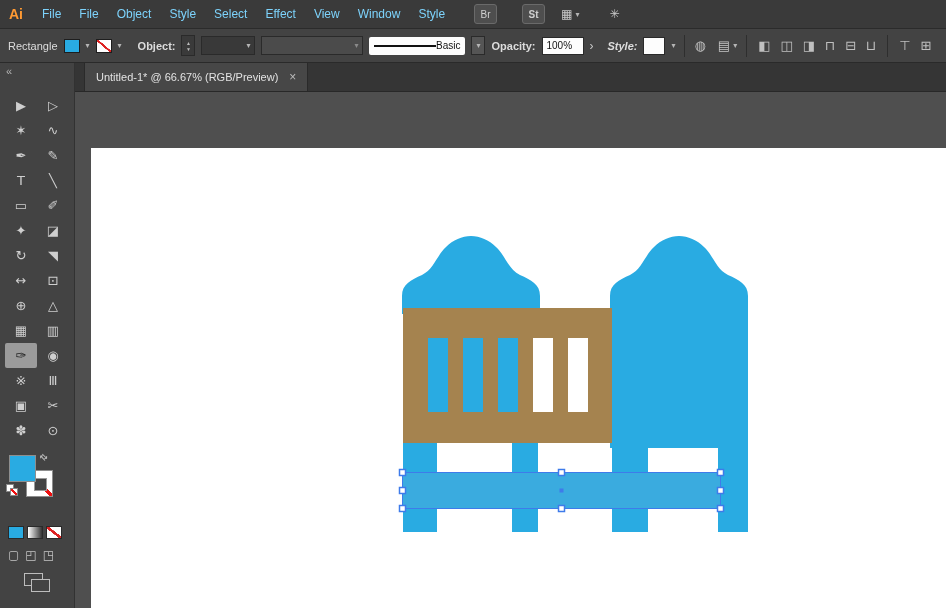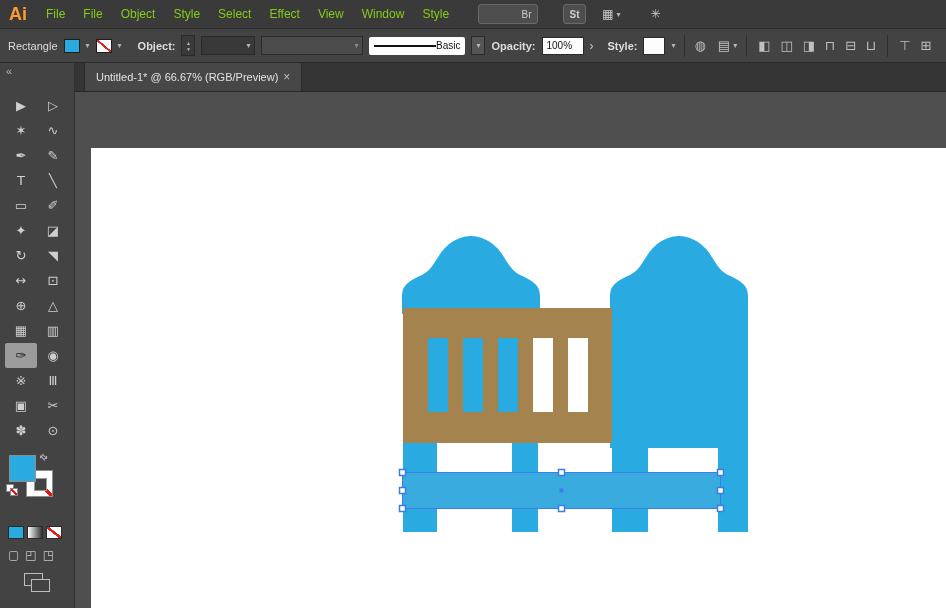--- a/index.html
+++ b/index.html
@@ -3,22 +3,22 @@
 <meta charset="utf-8">
 <style>
   html,body{margin:0;padding:0;}
   body{width:946px;height:608px;overflow:hidden;background:#4f4f4f;
        font-family:"Liberation Sans","DejaVu Sans",sans-serif;}
   .app{position:relative;width:946px;height:608px;background:#434343;}
 
   
   .menubar{position:absolute;left:0;top:0;width:946px;height:29px;background:#3a3a3a;
            border-bottom:1px solid #2b2b2b;display:flex;align-items:center;box-sizing:border-box;}
-  .logo{color:#ff9a33;font-weight:bold;font-size:18px;margin:0 10px 0 9px;}
-  .menu-item{color:#84cc16;font-size:12px;padding:0 9px;white-space:nowrap;cursor:default;}
+  .logo{color:#ff9a33;font-weight:bold;font-size:14px;margin:0 10px 0 9px;}
+  .menu-item{color:#7dd3fc;font-size:12px;padding:0 9px;white-space:nowrap;cursor:default;}
   .mb-btn{width:21px;height:18px;background:#4e4e4e;border:1px solid #6a6a6a;border-radius:3px;
           color:#cfcfcf;font-size:10px;display:flex;align-items:center;justify-content:center;flex:0 0 auto;}
   .mb-group{display:flex;align-items:center;gap:3px;color:#c8c8c8;}
   .mb-icon{font-size:12px;color:#c8c8c8;font-family:"DejaVu Sans",sans-serif;}
   .caret{font-size:8px;color:#b5b5b5;}
 
   
   .control-bar{position:absolute;left:0;top:29px;width:946px;height:34px;background:#434343;
                border-bottom:1px solid #2a2a2a;display:flex;align-items:center;padding:0 8px;
                box-sizing:border-box;color:#dddddd;font-size:11px;gap:6px;overflow:hidden;white-space:nowrap;}
@@ -44,21 +44,21 @@
   .style-dd{width:22px;}
   .cb-arrow{color:#c8c8c8;font-size:12px;}
   .sep{width:1px;height:22px;background:#2e2e2e;margin:0 3px;}
   .cb-icon{color:#c6c6c6;font-size:13px;font-family:"DejaVu Sans",sans-serif;}
   .align-icon{color:#c0c0c0;font-size:13px;margin:0 2px;font-family:"DejaVu Sans",sans-serif;}
 
   
   .tabbar{position:absolute;left:75px;top:63px;width:871px;height:29px;background:#353535;
           border-bottom:1px solid #282828;display:flex;align-items:stretch;box-sizing:border-box;}
   .tab{margin-left:9px;background:#474747;display:flex;align-items:center;padding:0 11px;
-       color:#e2e2e2;font-size:11px;gap:5px;border-right:1px solid #2a2a2a;border-left:1px solid #2a2a2a;}
+       color:#e2e2e2;font-size:11px;gap:11px;border-right:1px solid #2a2a2a;border-left:1px solid #2a2a2a;}
   .tab-close{color:#bbb;font-size:12px;}
 
   
   .toolbar{position:absolute;left:0;top:63px;width:75px;height:545px;background:#434343;
            border-right:1px solid #323232;box-sizing:border-box;}
   .collapse{position:absolute;left:6px;top:2px;color:#b5b5b5;font-size:11px;}
   .tools{position:absolute;left:5px;top:30px;width:64px;display:grid;grid-template-columns:32px 32px;}
   .tool{height:25px;display:flex;align-items:center;justify-content:center;color:#cfcfcf;
         font-size:13px;font-family:"DejaVu Sans",sans-serif;cursor:default;}
   .tool.sel{background:#9b9b9b;color:#222;border-radius:2px;}
@@ -97,21 +97,21 @@
     <span class="logo">Ai</span>
     <span class="menu-item">File</span>
     <span class="menu-item">File</span>
     <span class="menu-item">Object</span>
     <span class="menu-item">Style</span>
     <span class="menu-item">Select</span>
     <span class="menu-item">Effect</span>
     <span class="menu-item">View</span>
     <span class="menu-item">Window</span>
     <span class="menu-item">Style</span>
-    <span class="mb-btn" style="margin-left:20px;padding-left:37px;">Br</span>
+    <span class="mb-btn" style="margin-left:20px;">Br</span>
     <span class="mb-btn" style="margin-left:25px;font-weight:bold;">St</span>
     <span class="mb-group" style="margin-left:16px;">
       <span class="mb-icon">▦</span>
       <span class="caret">▾</span>
     </span>
     <span class="mb-icon" style="margin-left:30px;">✳</span>
   </div>
 
   <div class="control-bar">
     <span class="cb-label">Rectangle</span>
@@ -133,21 +133,21 @@
     <span class="stroke-style">
       <span class="stroke-line"></span>
       <span class="stroke-basic">Basic</span>
     </span>
     <span class="dd-btn">
       <span class="caret">▾</span>
     </span>
     <span class="cb-label" style="margin-left:0;font-weight:bold;">Opacity:</span>
     <span class="lite-field opacity-field">100%</span>
     <span class="cb-arrow">›</span>
-    <span class="cb-label" style="margin-left:8px;font-weight:bold;">Style:</span>
+    <span class="cb-label" style="margin-left:8px;font-weight:bold;font-style:italic;">Style:</span>
     <span class="lite-field style-dd"></span>
     <span class="caret">▾</span>
     <span class="sep"></span>
     <span class="cb-icon">◍</span>
     <span class="mb-group" style="margin-left:6px;">
       <span class="cb-icon">▤</span>
       <span class="caret">▾</span>
     </span>
     <span class="sep"></span>
     <span class="align-icon">◧</span>

